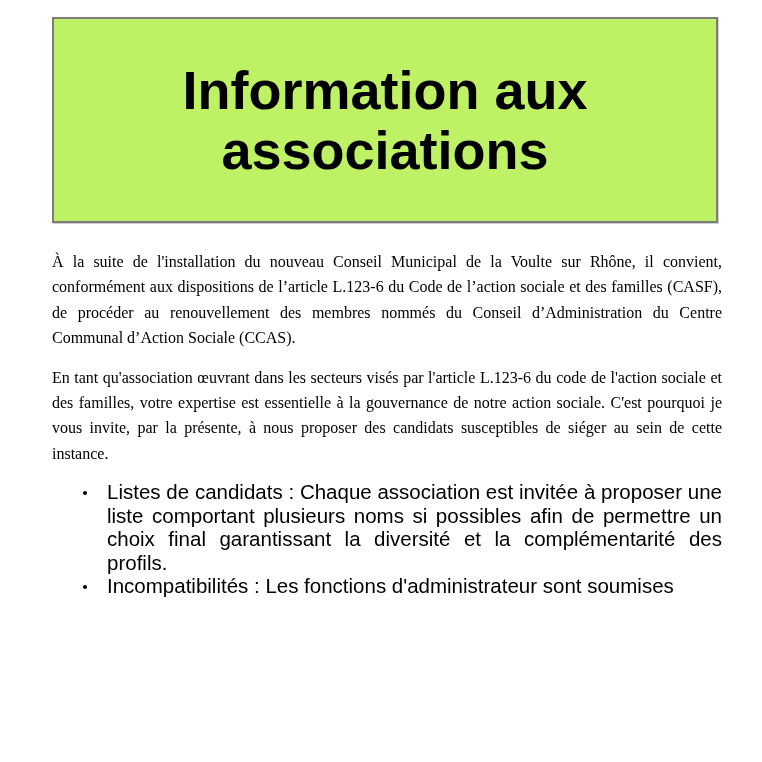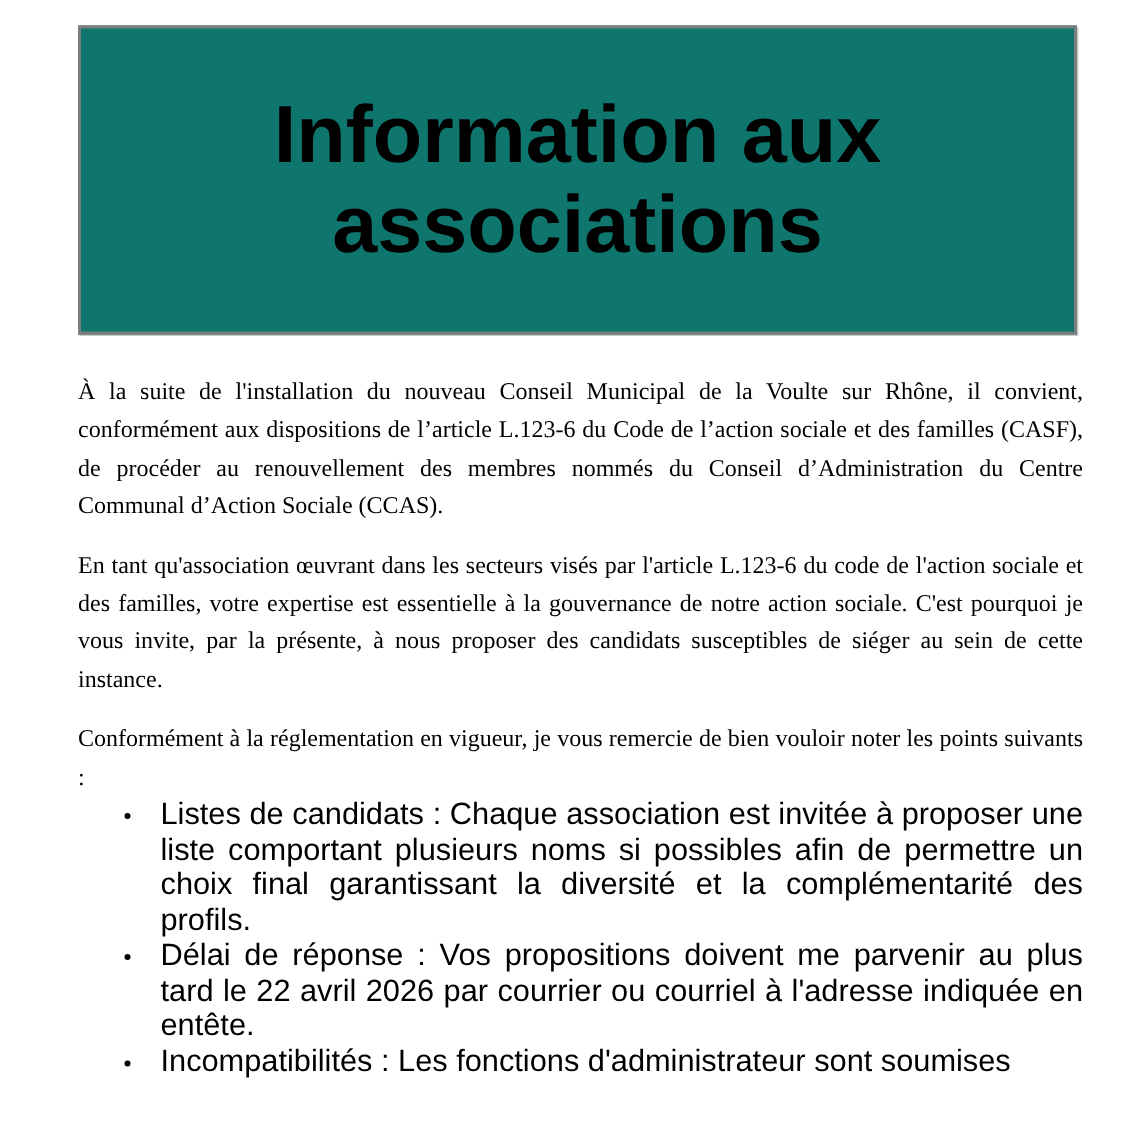--- a/index.html
+++ b/index.html
@@ -21,21 +21,21 @@
   .title-box {
     margin: 17px 44px 0 52px;
     width: 666px;
     height: 206px;
     border: 2px solid #7d7d7d;
     box-shadow: 1px 1px 0 #cdcdcd;
     display: flex;
     align-items: center;
     justify-content: center;
     text-align: center;
-    background: #0f766e;
+    background: #bef264;
   }
   .doc-title {
     font-size: 54px;
     font-weight: bold;
     line-height: 60px;
     max-width: 560px;
   }
   .content {
     margin: 26px 40px 0 52px;
     width: 670px;
@@ -80,28 +80,24 @@
 
   <div class="title-box">
     <div class="doc-title">Information aux associations</div>
   </div>
 
   <div class="content">
     <p>À la suite de l'installation du nouveau Conseil Municipal de la Voulte sur Rhône, il convient, conformément aux dispositions de l’article L.123-6 du Code de l’action sociale et des familles (CASF), de procéder au renouvellement des membres nommés du Conseil d’Administration du Centre Communal d’Action Sociale (CCAS).</p>
 
     <p>En tant qu'association œuvrant dans les secteurs visés par l'article L.123-6 du code de l'action sociale et des familles, votre expertise est essentielle à la gouvernance de notre action sociale. C'est pourquoi je vous invite, par la présente, à nous proposer des candidats susceptibles de siéger au sein de cette instance.</p>
 
-    <p class="tight">Conformément à la réglementation en vigueur, je vous remercie de bien vouloir noter les points suivants :</p>
 
     <ul class="points">
       <li>
         <span class="bullet"></span><span><b>Listes de candidats : </b><span>Chaque association est invitée à proposer une liste comportant plusieurs noms si possible</span><b>s</b><span> afin de permettre un choix final garantissant la diversité et la complémentarité des profils.</span></span>
-      </li>
-      <li>
-        <span class="bullet"></span><span><b>Délai de réponse : </b><span>Vos propositions doivent me parvenir au plus tard le 22 avril 2026 par courrier ou courriel à l'adresse indiquée en entête.</span></span>
       </li>
       <li>
         <span class="bullet"></span><span><b>Incompatibilités </b><span>: Les fonctions d'administrateur sont soumises</span></span>
       </li>
     </ul>
   </div>
 
 </div>
 
 </body></html>

